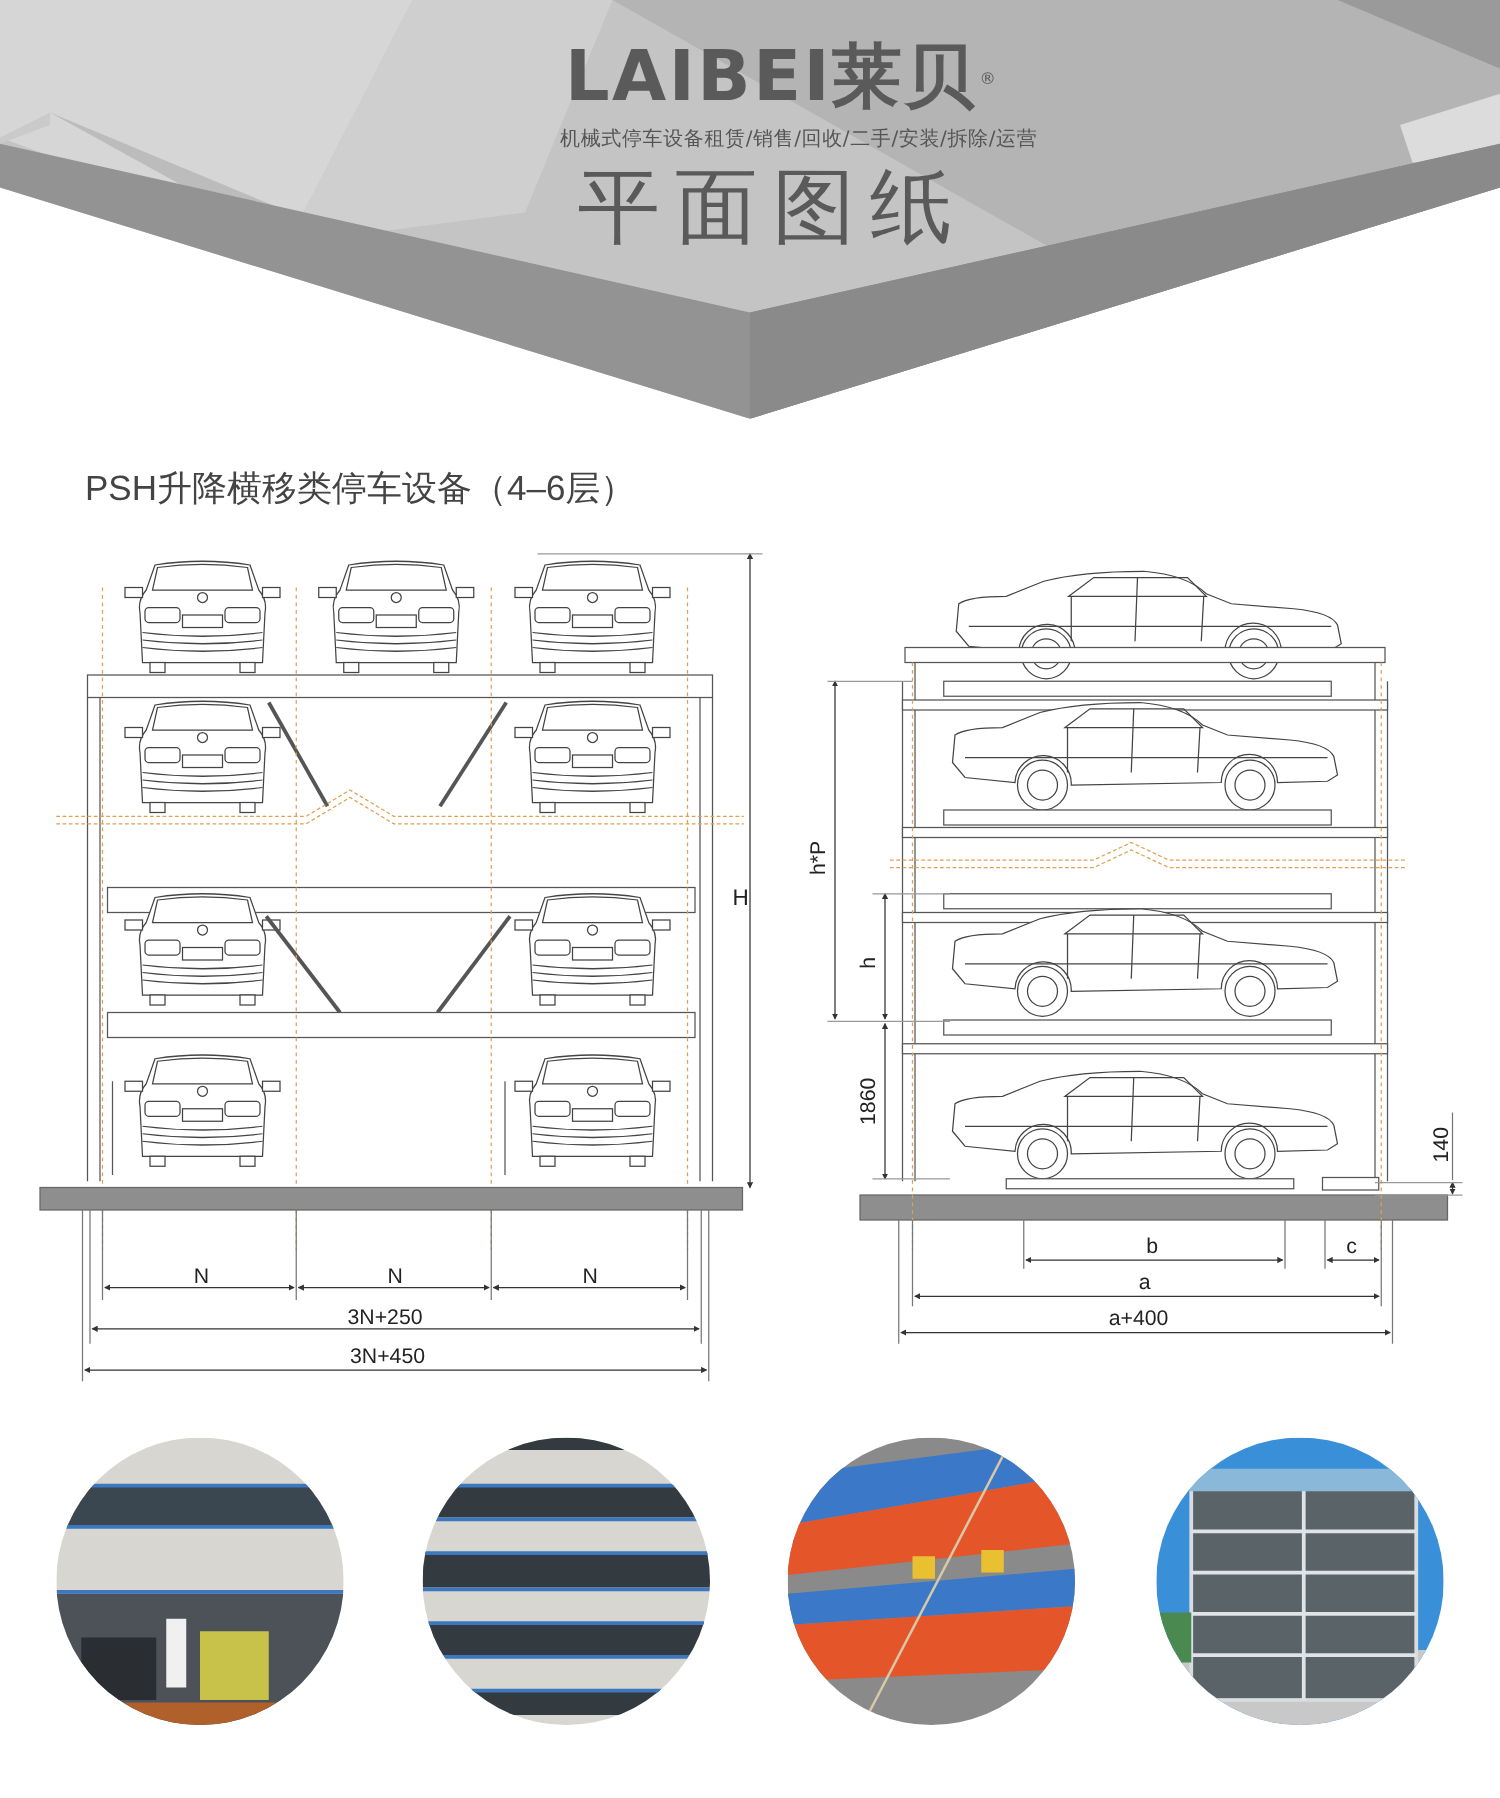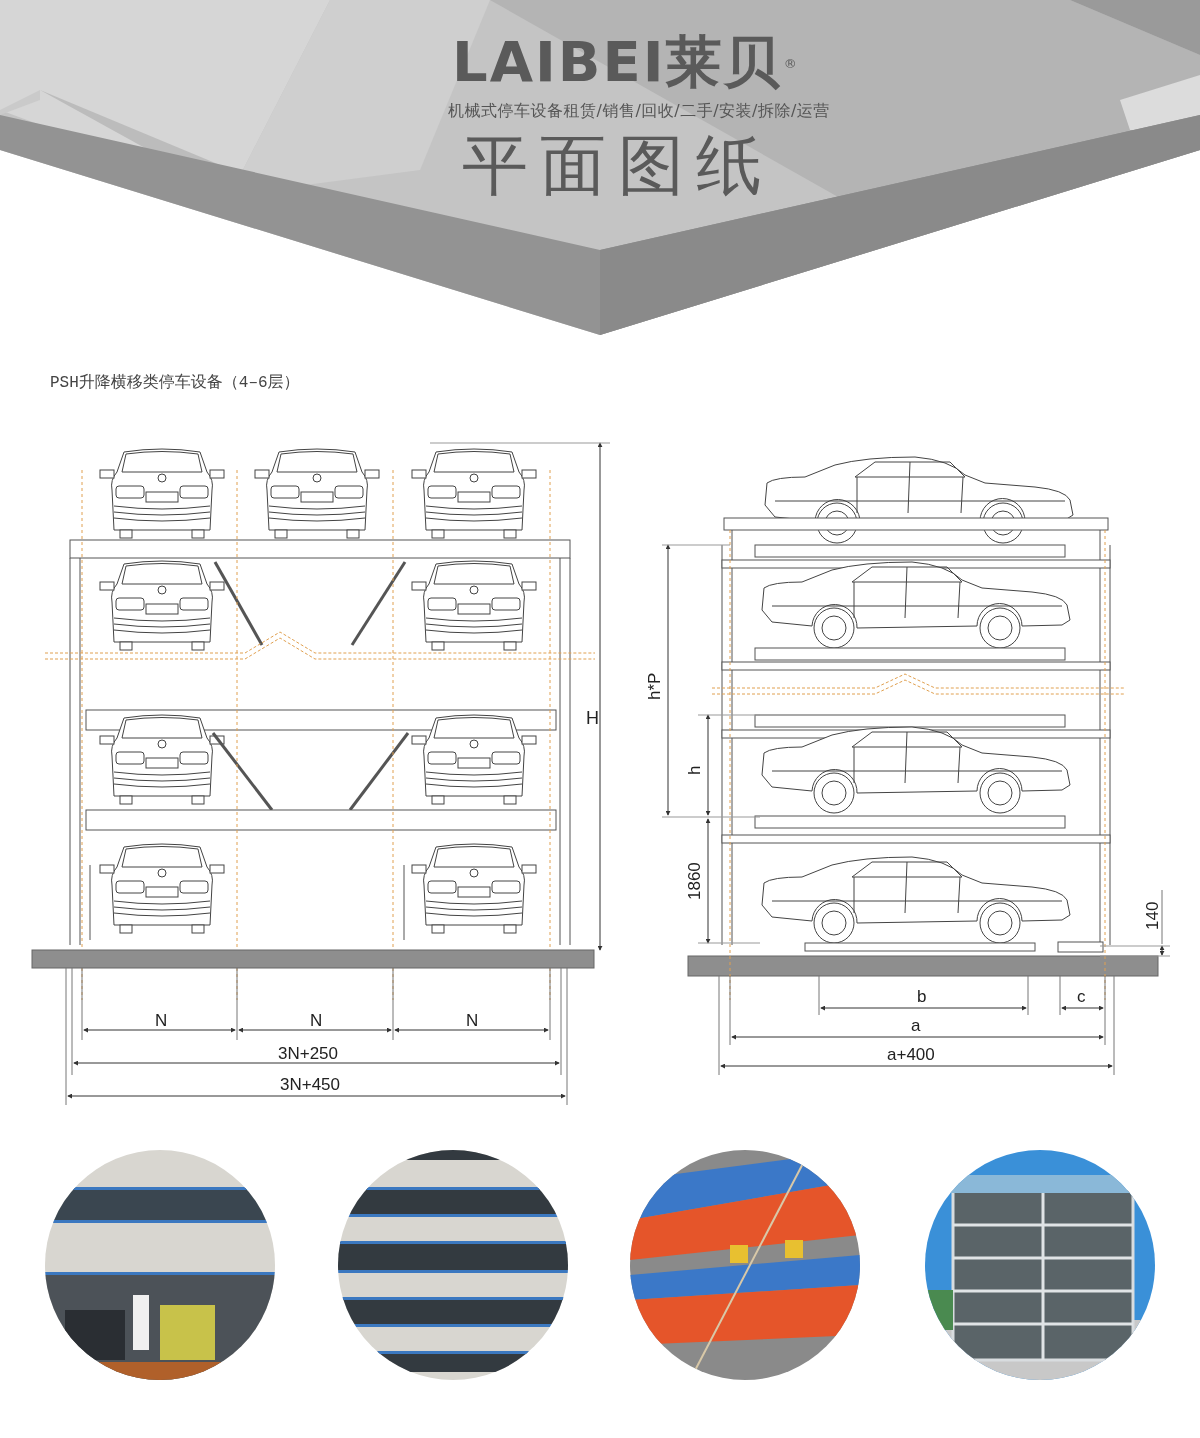--- a/index.html
+++ b/index.html
@@ -3,21 +3,21 @@
 <meta charset="utf-8">
 <style>
   html,body{margin:0;padding:0;background:#ffffff;}
   body{width:1200px;height:1438px;position:relative;overflow:hidden;font-family:"Liberation Sans","DejaVu Sans",sans-serif;color:#333;}
   .banner{position:absolute;left:0;top:0;width:1200px;height:335px;}
   .banner svg{position:absolute;left:0;top:0;}
   .logo{position:absolute;left:452px;top:32px;font-family:"DejaVu Sans",sans-serif;font-weight:bold;font-size:56px;letter-spacing:2px;color:#5a5a5a;line-height:60px;white-space:nowrap;}
   .logo .reg{font-size:13px;font-weight:normal;vertical-align:top;position:relative;top:2px;margin-left:2px;}
   .tagline{position:absolute;left:448px;top:101px;font-size:16px;color:#555;letter-spacing:0.5px;white-space:nowrap;font-family:"DejaVu Sans",sans-serif;}
   .big-title{position:absolute;left:440px;top:124px;font-size:66px;color:#5a5a5a;letter-spacing:12px;font-family:"DejaVu Sans",sans-serif;line-height:84px;white-space:nowrap;margin-left:22px;}
-  .section-title{position:absolute;left:50px;top:372px;font-size:16px;color:#444;white-space:nowrap;font-family:Liberation Mono, monospace;}
+  .section-title{position:absolute;left:68px;top:372px;font-size:28px;color:#444;white-space:nowrap;font-family:Liberation Sans, sans-serif;}
   .drawing{position:absolute;left:0;top:430px;}
   .dimtxt{font-family:"Liberation Sans",sans-serif;fill:#222;}
   .photos{position:absolute;left:0;top:1150px;width:1200px;height:240px;}
   .photo{position:absolute;width:230px;height:230px;border-radius:50%;overflow:hidden;}
 </style>
 </head>
 <body>
 
 <div class="banner">
   <svg width="1200" height="335" viewBox="0 0 1200 335">

